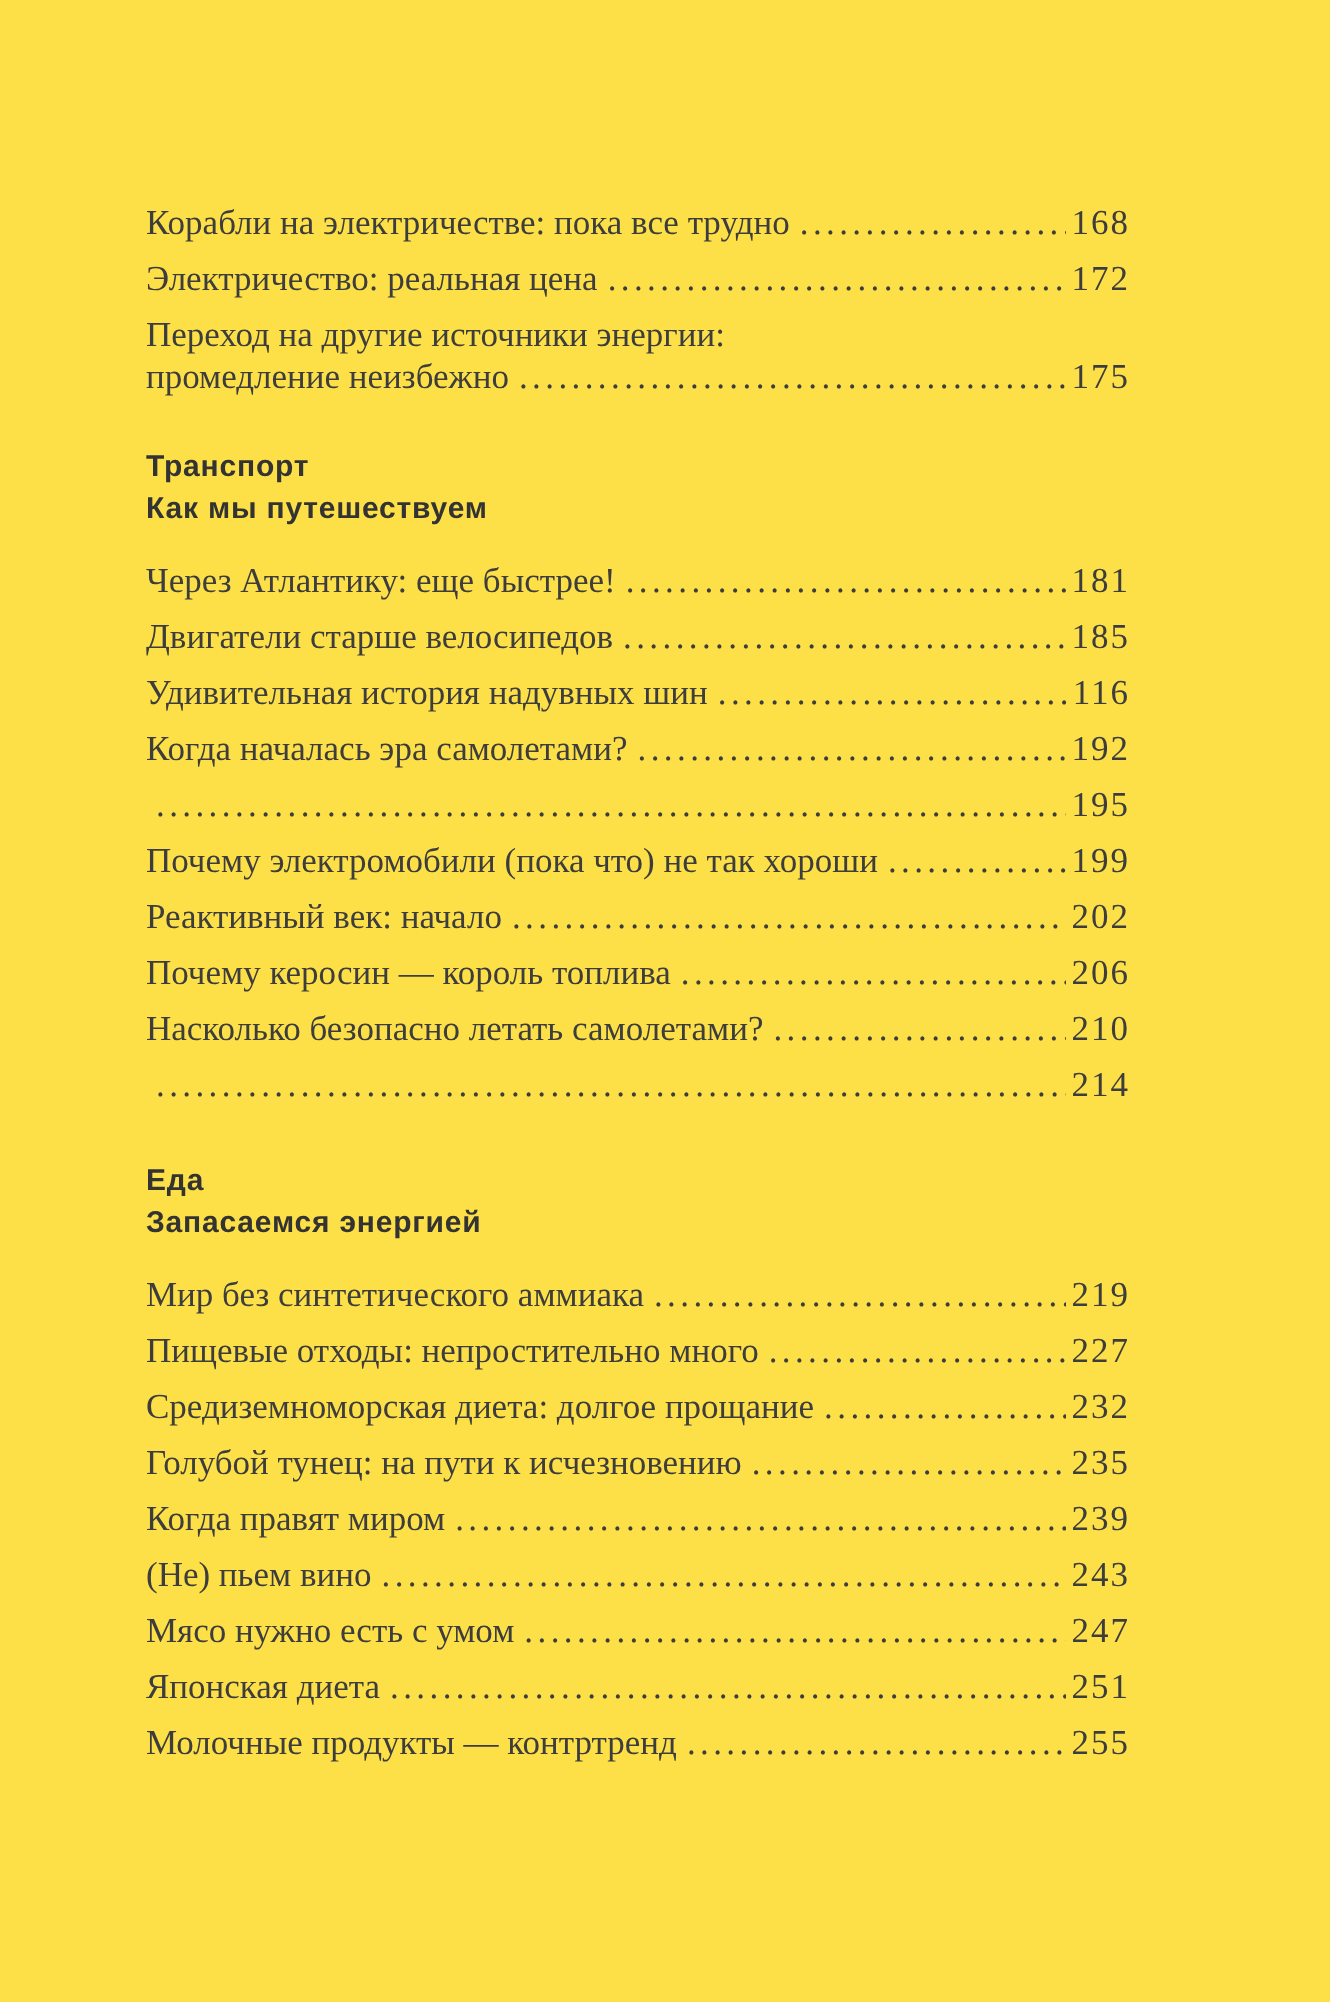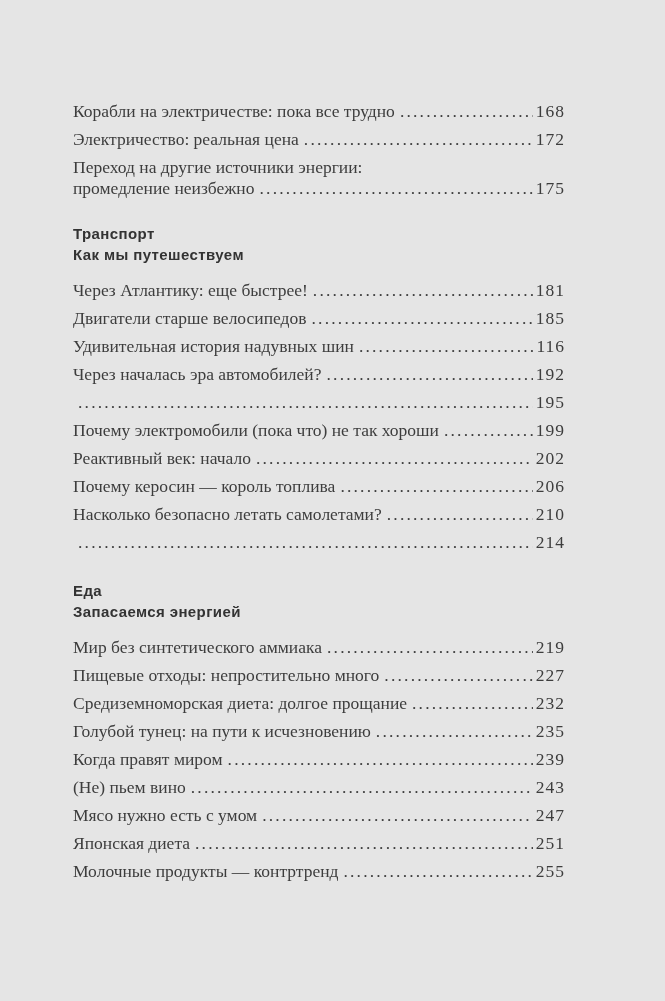--- a/index.html
+++ b/index.html
@@ -4,21 +4,21 @@
 <style>
   html, body {
     margin: 0;
     padding: 0;
     background: #ffffff;
   }
   .book-page {
     position: relative;
     width: 665px;
     height: 1001px;
-    background: #e5e5e5;
+    background: #fde047;
     overflow: hidden;
   }
   .toc {
     position: absolute;
     left: 73px;
     top: 97px;
     width: 492px;
     color: #3d3d3d;
     font-family: "Liberation Serif", "DejaVu Serif", serif;
     font-size: 17.5px;
@@ -104,21 +104,21 @@
           <span class="entry-title">Двигатели старше велосипедов</span>
           <span class="dots"></span>
           <span class="page-num">185</span>
         </div>
         <div class="entry-row">
           <span class="entry-title">Удивительная история надувных шин</span>
           <span class="dots"></span>
           <span class="page-num">116</span>
         </div>
         <div class="entry-row">
-          <span class="entry-title">Через началась эра автомобилей?</span>
+          <span class="entry-title">Когда началась эра самолетами?</span>
           <span class="dots"></span>
           <span class="page-num">192</span>
         </div>
         <div class="entry-row">
           <span class="dots"></span>
           <span class="page-num">195</span>
         </div>
         <div class="entry-row">
           <span class="entry-title">Почему электромобили (пока что) не так хороши</span>
           <span class="dots"></span>

